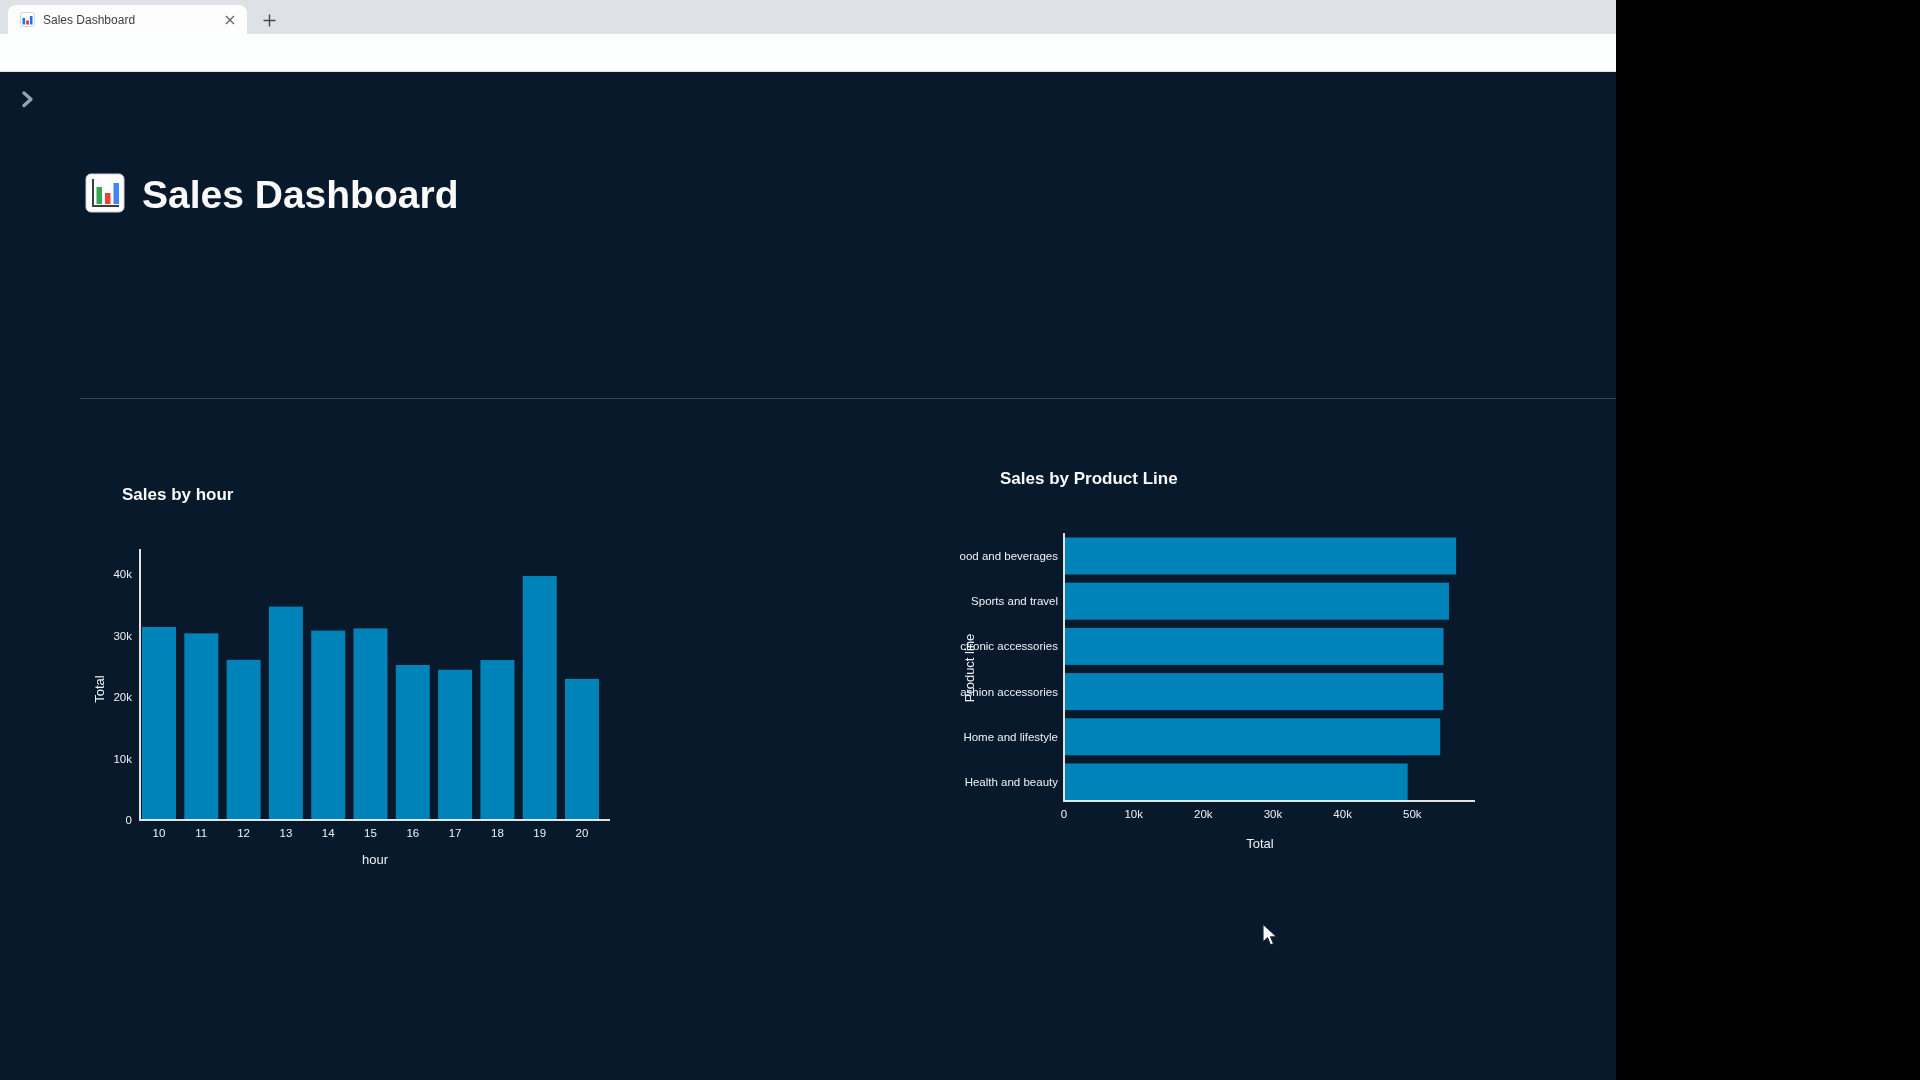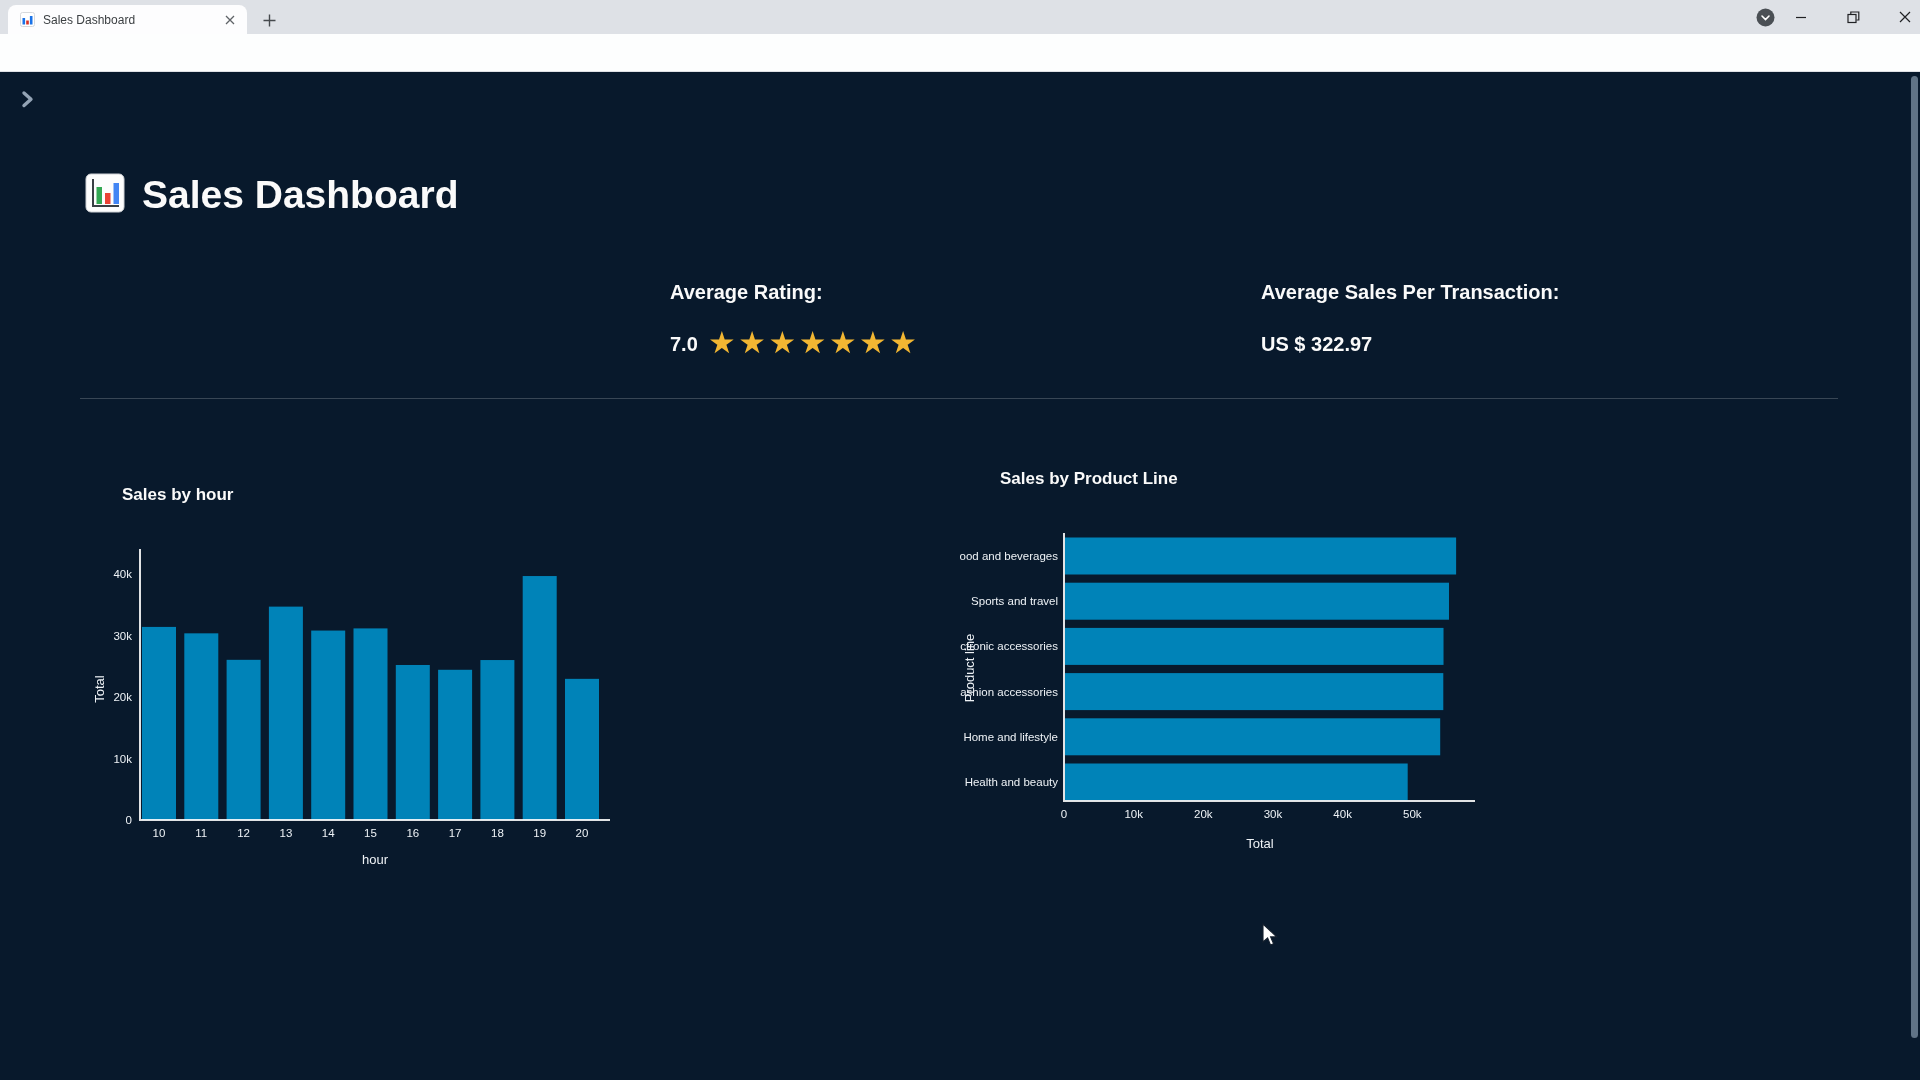--- a/index.html
+++ b/index.html
@@ -1,17 +1,17 @@
 <!DOCTYPE html>
 <html><head>
 <meta charset="utf-8">
 <style>
   html,body{margin:0;padding:0;background:#000;}
   *{box-sizing:border-box;font-family:"Liberation Sans",sans-serif;}
-  .screen{position:relative;width:1920px;height:1080px;overflow:hidden;background:#08192C;}
+  .screen{position:relative;width:1616px;height:1080px;overflow:hidden;background:#08192C;}
 
   
   .tabstrip{position:absolute;left:0;top:0;width:1920px;height:34px;background:#dee1e6;}
   .tab{position:absolute;left:8px;top:5px;width:239px;height:29px;background:#fdfdfe;
        border-radius:8px 8px 0 0;display:flex;align-items:center;padding:0 8px 0 12px;}
   .tab-title{font-size:12px;color:#3c4043;flex:1;margin-left:8px;white-space:nowrap;overflow:hidden;}
   .icon-btn{display:flex;align-items:center;justify-content:center;}
   .tab-close{width:18px;height:18px;border-radius:50%;}
   .newtab{position:absolute;left:256px;top:7px;width:26px;height:26px;border-radius:50%;display:flex;align-items:center;justify-content:center;}
   .winctl{position:absolute;top:0;height:34px;width:46px;display:flex;align-items:center;justify-content:center;}
@@ -199,31 +199,20 @@
           <rect x="2" y="2" width="38" height="38" rx="5" fill="#fdfdfd" stroke="#cfd2d6"></rect>
           <path d="M9 7v27h26" stroke="#3a3f44" stroke-width="2" fill="none"></path>
           <rect x="12.5" y="15" width="5.5" height="17" fill="#34a853"></rect>
           <rect x="21" y="21" width="5.5" height="11" fill="#ea4335"></rect>
           <rect x="29.5" y="11" width="5.5" height="21" fill="#4285f4"></rect>
         </svg>
       </span>
       <span class="app-title">Sales Dashboard</span>
     </div>
 
-    <div class="kpi" style="left:670px;">
-      <div class="label">Average Rating:</div>
-      <div class="value">
-        <span>7.0</span>
-        <span class="stars">★★★★★★★</span>
-      </div>
-    </div>
-    <div class="kpi" style="left:1261px;">
-      <div class="label">Average Sales Per Transaction:</div>
-      <div class="value">US $ 322.97</div>
-    </div>
 
     <div class="divider"></div>
 
     <div id="chart-hour" class="chart" style="left:80px;top:374px;"><svg width="566" height="448" font-family="&quot;Liberation Sans&quot;,sans-serif">
           <text x="42" y="54" font-size="17" font-weight="bold" fill="#fafafa">Sales by hour</text>
           <rect x="62" y="180.91403628117914" width="34" height="193.08596371882086" fill="#0083B8"></rect>
           <text x="79" y="391" font-size="11.5" fill="#eef2f6" text-anchor="middle">10</text>
           <rect x="104.3" y="187.32954648526078" width="34" height="186.67045351473922" fill="#0083B8"></rect>
           <text x="121.3" y="391" font-size="11.5" fill="#eef2f6" text-anchor="middle">11</text>
           <rect x="146.6" y="213.82117913832198" width="34" height="160.17882086167802" fill="#0083B8"></rect>

